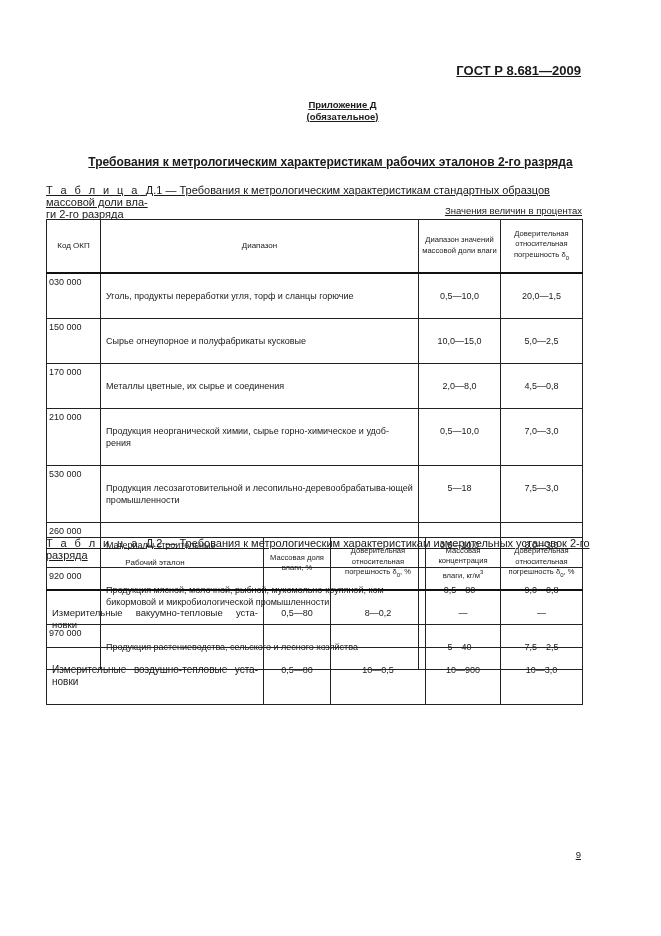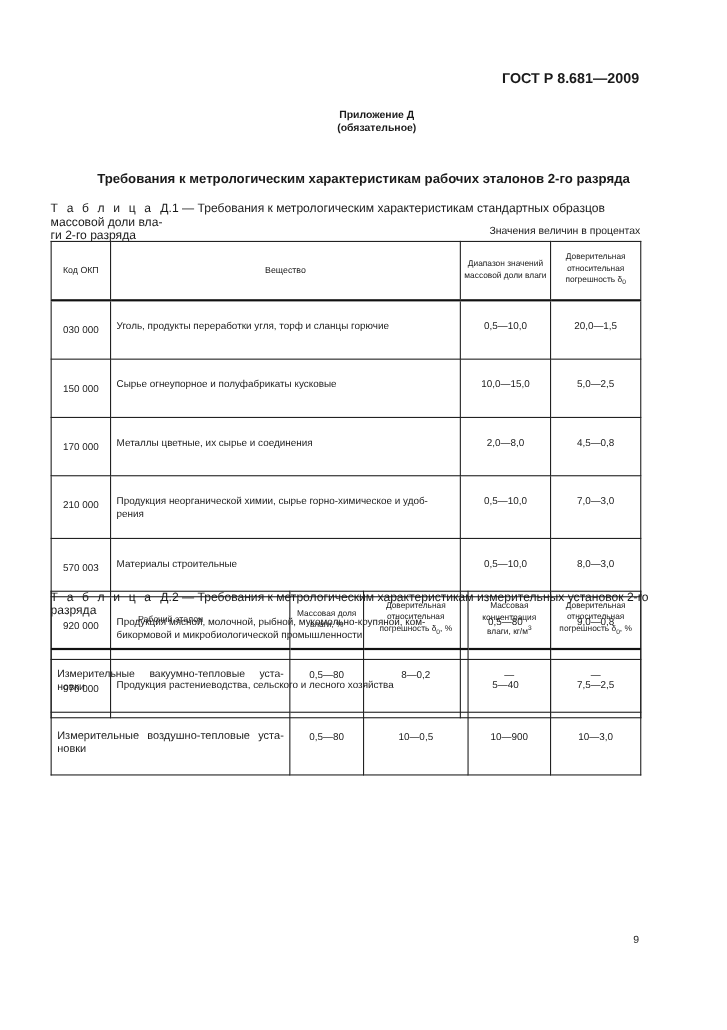--- a/index.html
+++ b/index.html
@@ -1,29 +1,29 @@
 <!DOCTYPE html>
 <html><head>
 <meta charset="utf-8">
 <style>
   html, body { margin: 0; padding: 0; background: #ffffff; }
   body { width: 661px; height: 936px; position: relative; font-family: "Liberation Sans", sans-serif; color: #1a1a1a; overflow: hidden; }
-  .abs { position: absolute; }
+  .abs { position: absolute; text-decoration: underline; }
   .doc-code { left: 0; right: 80px; top: 63px; text-align: right; font-weight: bold; font-size: 13px; }
   .annex { left: 0; right: 0; top: 99px; text-align: center; font-weight: bold; font-size: 9.5px; line-height: 12px; padding-left: 24px; }
   .section-title { left: 0; right: 0; top: 155px; text-align: center; font-weight: bold; font-size: 12px; }
   .caption { left: 46px; width: 540px; font-size: 11px; line-height: 12px; }
   .spaced { letter-spacing: 2.4px; }
   .units { right: 79px; top: 205px; font-size: 9.5px; }
   table { position: absolute; border-collapse: collapse; font-size: 9px; table-layout: fixed; }
   td, th { border: 1px solid #222; padding: 16px 5px; vertical-align: top; font-weight: normal; line-height: 12px; }
   th { vertical-align: middle; text-align: center; font-size: 7.6px; line-height: 10.5px; padding: 2px 2px; }
   thead tr:last-child th { border-bottom: 2px solid #111; }
   .c { text-align: center; margin-top: 10px; }
-  .code { text-align: center; padding: 20px 2px; }
+  .code { text-align: left; padding: 2px 2px; }
   .justify { text-align: justify; text-align-last: left; word-spacing: 3px; }
   .page-num { right: 80px; top: 849px; font-size: 9.5px; }
   sub, sup { font-size: 6px; }
 </style>
 </head>
 <body>
 
 <div class="abs doc-code">ГОСТ Р 8.681—2009</div>
 
 <div class="abs annex">
@@ -44,21 +44,21 @@
 <table style="left:46px; top:219px; width:536px;">
   <colgroup>
       <col style="width:54px">
       <col style="width:318px">
       <col style="width:82px">
       <col style="width:82px">
     </colgroup>
   <thead>
     <tr style="height:53px;">
       <th style="font-size:8px;">Код ОКП</th>
-      <th style="font-size:8px;">Вещество</th>
+      <th style="font-size:8px;">Диапазон</th>
       <th>Диапазон значений массовой доли влаги</th>
       <th><span>Доверительная относительная погрешность δ</span><sub>0</sub></th>
     </tr>
   </thead>
   <tbody id="t1body">
       <tr>
         <td class="code">030 000</td>
         <td>Уголь, продукты переработки угля, торф и сланцы горючие</td>
         <td class="c">0,5—10,0</td>
         <td class="c">20,0—1,5</td>
@@ -75,21 +75,27 @@
         <td class="c">2,0—8,0</td>
         <td class="c">4,5—0,8</td>
       </tr>
       <tr>
         <td class="code">210 000</td>
         <td>Продукция неорганической химии, сырье горно-химическое и удоб-рения</td>
         <td class="c">0,5—10,0</td>
         <td class="c">7,0—3,0</td>
       </tr>
       <tr>
-        <td class="code">570 003</td>
+        <td class="code">530 000</td>
+        <td>Продукция лесозаготовительной и лесопильно-деревообрабатыва-ющей промышленности</td>
+        <td class="c">5—18</td>
+        <td class="c">7,5—3,0</td>
+      </tr>
+      <tr>
+        <td class="code">260 000</td>
         <td>Материалы строительные</td>
         <td class="c">0,5—10,0</td>
         <td class="c">8,0—3,0</td>
       </tr>
       <tr>
         <td class="code">920 000</td>
         <td>Продукция мясной, молочной, рыбной, мукомольно-крупяной, ком-бикормовой и микробиологической промышленности</td>
         <td class="c">0,5—80</td>
         <td class="c">9,0—0,8</td>
       </tr>

